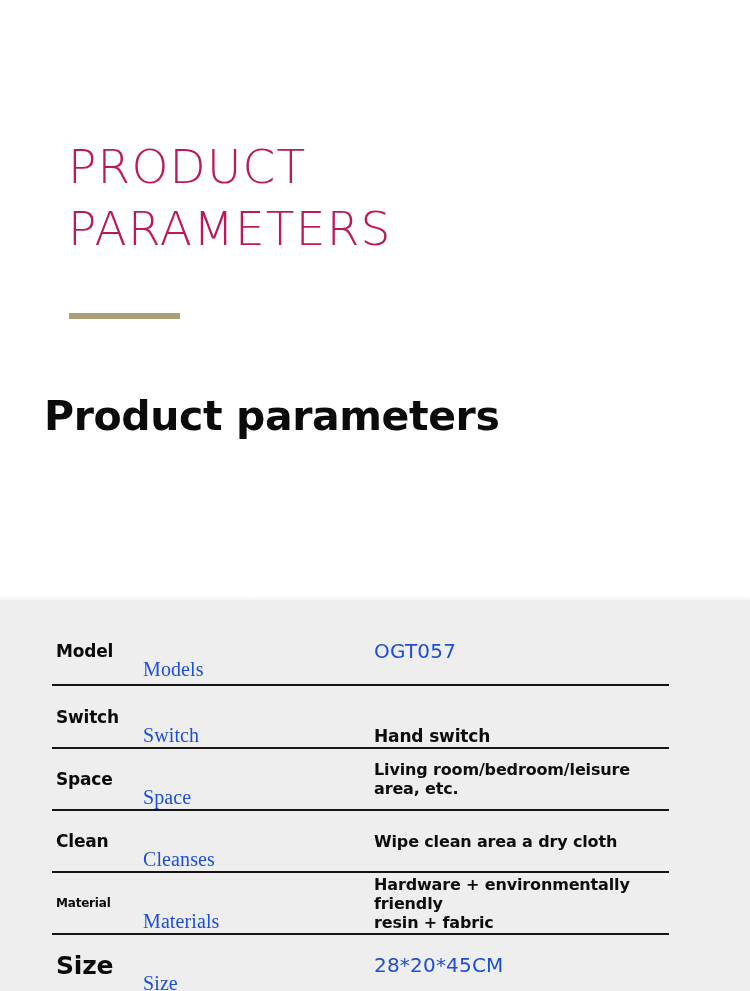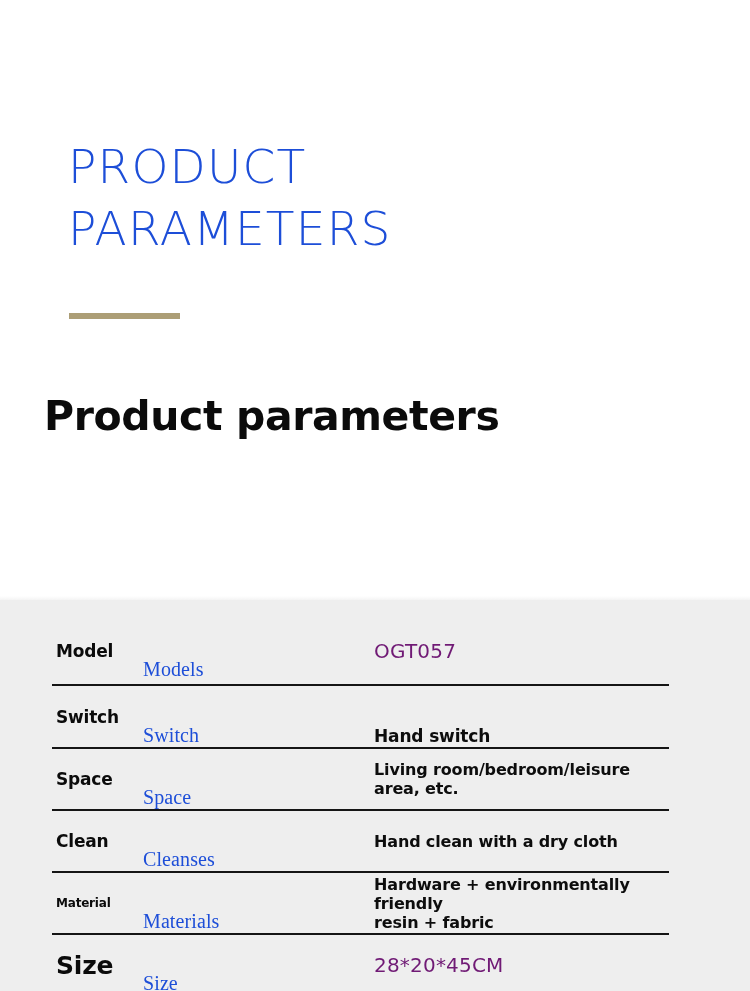--- a/index.html
+++ b/index.html
@@ -22,21 +22,21 @@
 
   #banner-title {
     position:absolute;
     left:68px; top:136px;
     width:620px;
     font-family:"DejaVu Sans", sans-serif;
     font-weight:300;
     font-size:47px;
     line-height:62px;
     letter-spacing:1.2px;
-    color:#1d4ed8;
+    color:#be185d;
     white-space:pre-line;
   }
 
   #gold-rule {
     position:absolute;
     left:69px; top:313px;
     width:111px; height:6px;
     background:#ac9e76;
   }
 
@@ -113,21 +113,21 @@
     color:#0d0d0d;
     font-weight:bold;
     letter-spacing:-0.15px;
     white-space:pre-line;
     padding-right:4px;
   }
   .col-val.plain {
     font-weight:400;
     font-size:20px;
     line-height:24px;
-    color:#701a75;
+    color:#1d4ed8;
     letter-spacing:0.2px;
   }
   .col-val.big-bold { font-size:17px; line-height:21px;margin-top:40px; }
 
   
   .r-model    { min-height:68px; }
   .r-switch   { min-height:56px; }
   .r-space    { min-height:55px; }
   .r-clean    { min-height:56px; }
   .r-material { min-height:45px; }
@@ -161,21 +161,21 @@
       </div>
       <div class="spec-row r-space">
         <div class="col-key">Space</div>
         <div class="col-mid">Space</div>
         <div class="col-val">Living room/bedroom/leisure
 area, etc.</div>
       </div>
       <div class="spec-row r-clean">
         <div class="col-key">Clean</div>
         <div class="col-mid">Cleanses</div>
-        <div class="col-val">Hand clean with a dry cloth</div>
+        <div class="col-val">Wipe clean area a dry cloth</div>
       </div>
       <div class="spec-row r-material">
         <div class="col-key sz-sm">Material</div>
         <div class="col-mid">Materials</div>
         <div class="col-val">Hardware + environmentally friendly
 resin + fabric</div>
       </div>
       <div class="spec-row r-size last">
         <div class="col-key sz-lg">Size</div>
         <div class="col-mid">Size</div>

